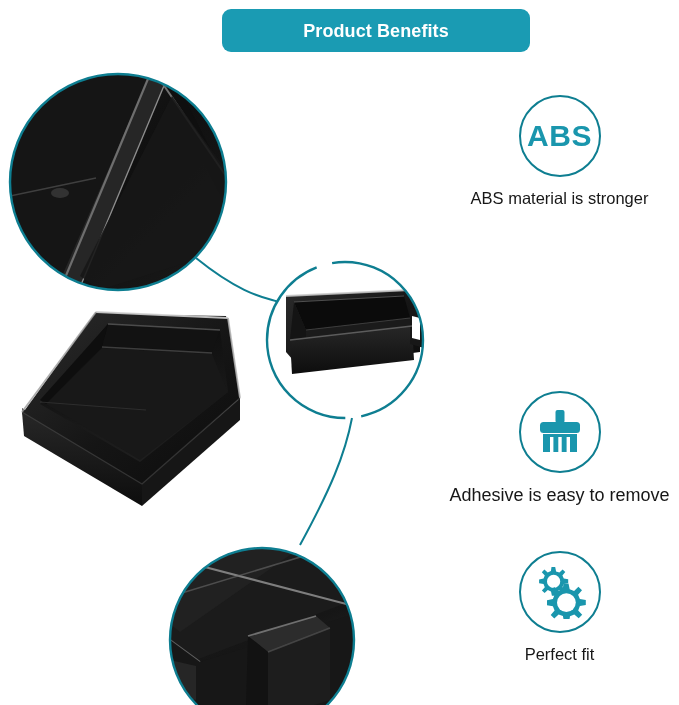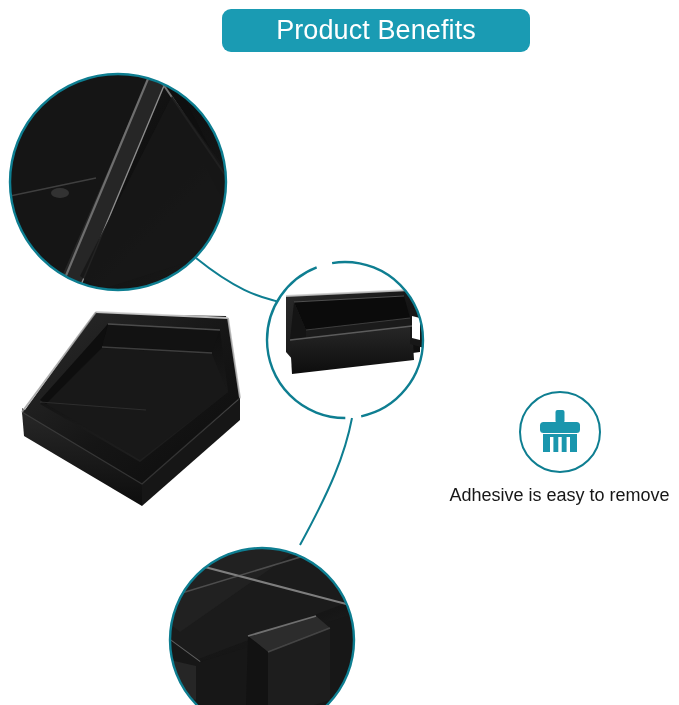--- a/index.html
+++ b/index.html
@@ -14,22 +14,22 @@
 
   
   .banner{
     position:absolute;left:222px;top:9px;width:308px;height:43px;
     background:#1a9bb3;
     border-radius:9px;
     display:flex;align-items:center;justify-content:center;
   }
   .banner-text{
     color:#ffffff;
-    font-size:27px;
-    font-weight:normal;
+    font-size:18px;
+    font-weight:bold;
     letter-spacing:0.1px;
     line-height:1;
     white-space:nowrap;
   }
 
   
   .photo-layer{position:absolute;left:0;top:0;width:460px;height:705px;}
   .photo-layer svg{position:absolute;left:0;top:0;}
 
   
@@ -226,31 +226,57 @@
 
           <polygon points="170,660 196,666 196,700 170,694" fill="#262626"></polygon>
         </g>
         <circle cx="262" cy="640" r="92" fill="none" stroke="#0e7e91" stroke-width="2.4"></circle>
       </g>
     </svg>
   </div>
 
   <div class="benefits">
 
+    <div class="benefit b0">
+      <div class="icon-circle">
+        <span class="abs-text">ABS</span>
+      </div>
+      <div class="benefit-label">ABS material is stronger</div>
+    </div>
 
 
     <div class="benefit b2">
       <div class="icon-circle">
         <svg width="52" height="52" viewBox="0 0 52 52" xmlns="http://www.w3.org/2000/svg" aria-hidden="true">
           <rect x="21.5" y="4" width="9" height="13" rx="2" fill="#1a96ad"></rect>
           <rect x="6" y="16" width="40" height="11" rx="3.5" fill="#1a96ad"></rect>
           <path d="M9 28 L43 28 L43 46 L9 46 Z" fill="#1a96ad"></path>
           <rect x="16" y="31" width="3.4" height="15" fill="#ffffff"></rect>
           <rect x="24.3" y="31" width="3.4" height="15" fill="#ffffff"></rect>
           <rect x="32.6" y="31" width="3.4" height="15" fill="#ffffff"></rect>
         </svg>
       </div>
       <div class="benefit-label lbl-wide">Adhesive is easy to remove</div>
     </div>
 
+    <div class="benefit b3">
+      <div class="icon-circle">
+        <svg width="56" height="54" viewBox="0 0 56 54" xmlns="http://www.w3.org/2000/svg" aria-hidden="true">
+          <g fill="#1a96ad">
+
+            <path d="M19.5 2 L23.2 2 L24.1 6.4 L27.4 7.6 L30.6 4.5 L33.3 7.1 L30.4 10.4 L31.8 13.6 L36.2 14.3 L36.2 18 L31.8 18.9 L30.5 22.1 L33.5 25.3 L30.9 28 L27.6 25.1 L24.4 26.4 L23.6 30.8 L19.9 30.8 L19 26.4 L15.8 25.1 L12.6 28.1 L9.9 25.5 L12.8 22.2 L11.5 19 L7.1 18.2 L7.1 14.5 L11.5 13.6 L12.8 10.4 L9.8 7.2 L12.4 4.5 L15.7 7.4 L18.9 6.1 Z"></path>
+          </g>
+          <circle cx="21.6" cy="16.4" r="6.6" fill="#ffffff"></circle>
+          <circle cx="21.6" cy="16.4" r="4.6" fill="#ffffff"></circle>
+
+          <path d="M22 20 A16 16 0 0 0 46 44 L46 52 L18 52 Z" fill="#ffffff" opacity="0"></path>
+          <g fill="#1a96ad">
+
+            <path d="M31.5 18.5 L36.5 18.5 L37.7 24.3 L42.1 25.9 L46.4 21.8 L50 25.3 L46.1 29.7 L47.9 34 L53.8 34.9 L53.8 39.9 L47.9 41.1 L46.2 45.4 L50.2 49.7 L46.7 53.3 L42.3 49.4 L38 51.2 L37.1 57 L32.1 57 L30.9 51.1 L26.6 49.4 L22.3 53.4 L18.7 49.9 L22.6 45.5 L20.9 41.2 L15 40.3 L15 35.3 L20.9 34.1 L22.6 29.8 L18.6 25.5 L22.1 21.9 L26.5 25.8 L30.8 24.1 Z"></path>
+          </g>
+          <circle cx="34.4" cy="37.6" r="9.4" fill="#ffffff"></circle>
+        </svg>
+      </div>
+      <div class="benefit-label">Perfect fit</div>
+    </div>
 
   </div>
 </div>
 
 </body></html>

